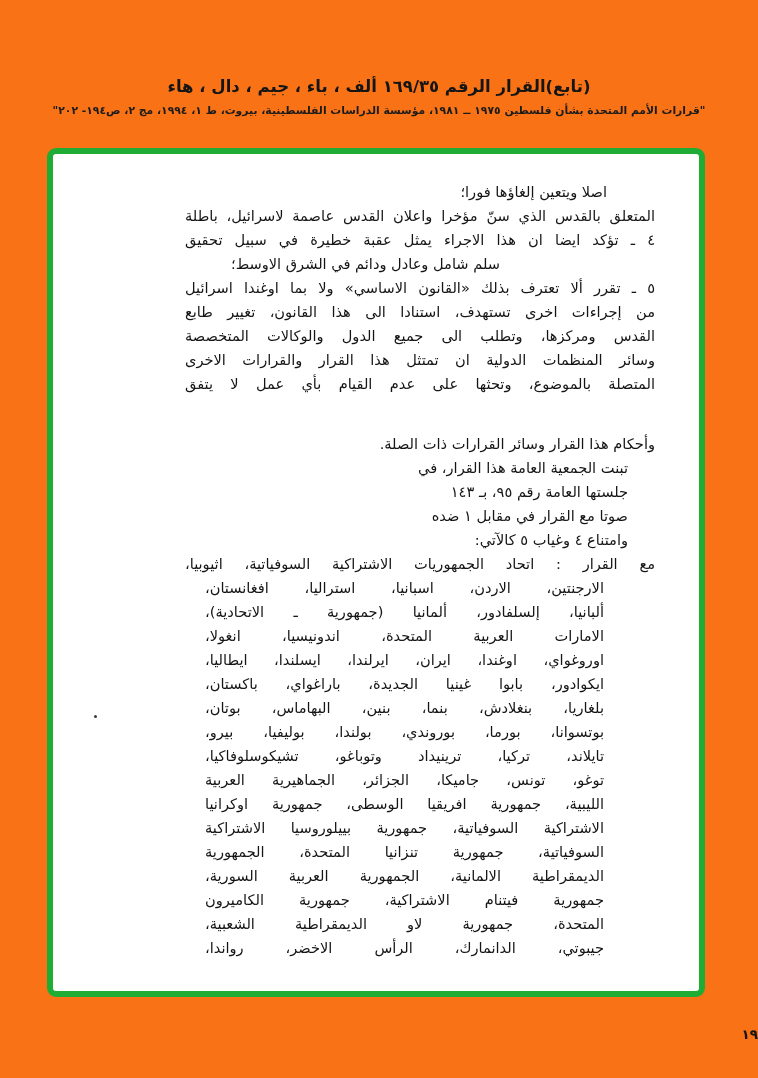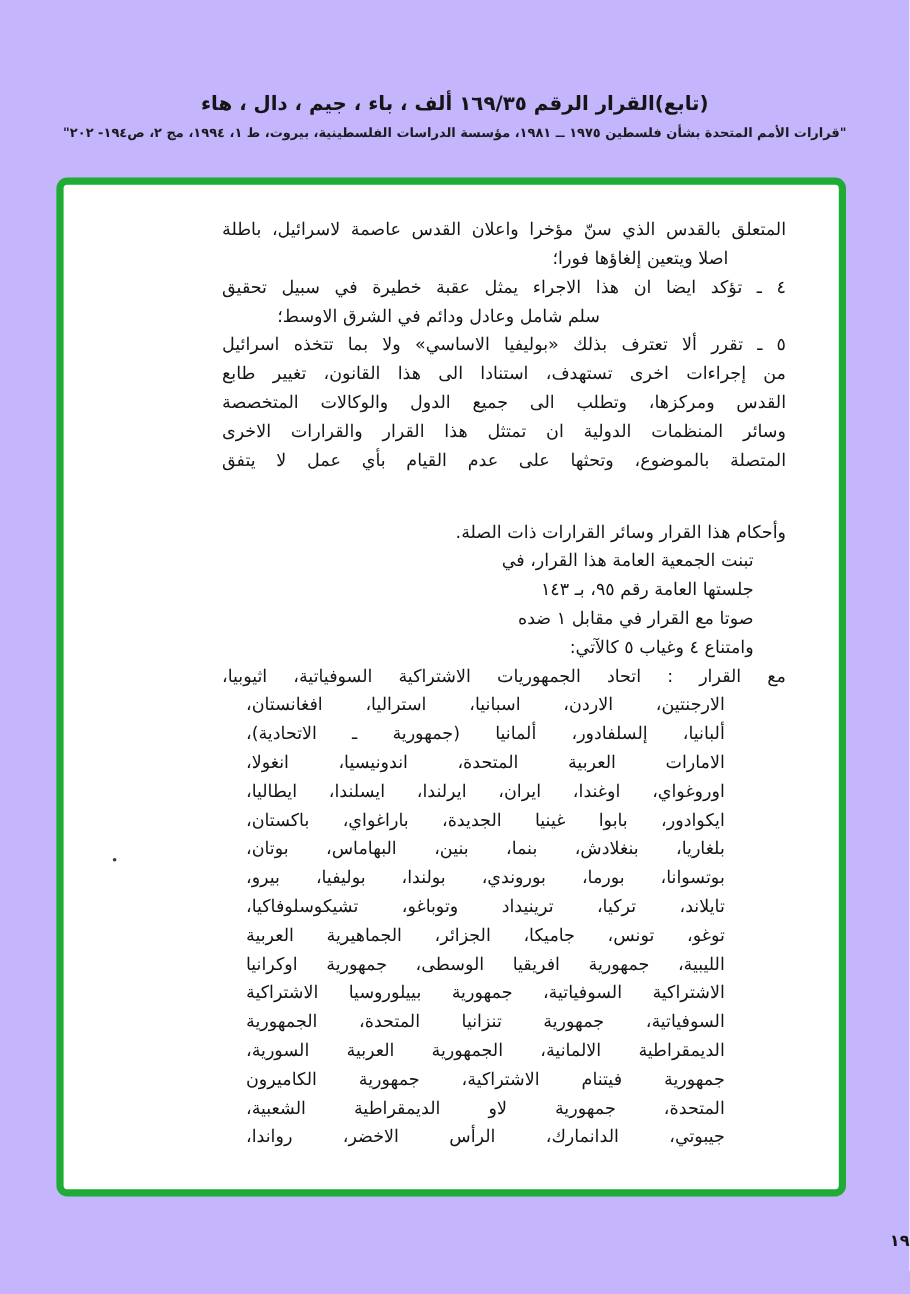--- a/index.html
+++ b/index.html
@@ -1,17 +1,17 @@
 <!DOCTYPE html>
 <html lang="ar" dir="rtl"><head>
 <meta charset="utf-8">
 <style>
   html,body{margin:0;padding:0;background:#ffffff;}
   .page{
-    position:relative;width:758px;height:1078px;background:#c4b5fd;overflow:hidden;
+    position:relative;width:758px;height:1078px;background:#f97316;overflow:hidden;
     font-family:"DejaVu Sans",sans-serif;direction:rtl;color:#151515;
   }
   .hdr-title{
     position:absolute;top:77px;left:0;right:0;text-align:center;
     font-size:16.5px;font-weight:700;letter-spacing:0.2px;white-space:nowrap;
   }
   .hdr-cite{
     position:absolute;top:104px;left:0;right:0;text-align:center;
     font-size:10.8px;font-weight:700;white-space:nowrap;color:#1b1b1b;
   }
@@ -45,25 +45,25 @@
 <body>
 
 <div class="page">
 
   <div class="hdr-title">(تابع)القرار الرقم  ١٦٩/٣٥  ألف ، باء ، جيم ، دال ، هاء</div>
   <div class="hdr-cite">"قرارات الأمم المتحدة بشأن فلسطين ١٩٧٥ ــ ١٩٨١، مؤسسة الدراسات الفلسطينية، بيروت، ط ١، ١٩٩٤، مج ٢، ص١٩٤- ٢٠٢"</div>
 
   <div class="frame" style="border-color: rgb(30, 172, 53);">
     <div class="textcol">
       <div>
+          <div class="tline a-e"><span>اصلا ويتعين إلغاؤها فورا؛</span></div>
           <div class="tline a-j"><span>المتعلق بالقدس الذي سنّ مؤخرا واعلان القدس عاصمة لاسرائيل، باطلة</span></div>
-          <div class="tline a-e"><span>اصلا ويتعين إلغاؤها فورا؛</span></div>
           <div class="tline a-j"><span>٤ ـ </span><span class="b">تؤكد ايضا</span><span> ان هذا الاجراء يمثل عقبة خطيرة في سبيل تحقيق</span></div>
           <div class="tline a-l"><span>سلم شامل وعادل ودائم في الشرق الاوسط؛</span></div>
-          <div class="tline a-j"><span>٥ ـ </span><span class="b">تقرر</span><span> ألا تعترف بذلك «بوليفيا الاساسي» ولا بما تتخذه اسرائيل</span></div>
+          <div class="tline a-j"><span>٥ ـ </span><span class="b">تقرر</span><span> ألا تعترف بذلك «القانون الاساسي» ولا بما اوغندا اسرائيل</span></div>
           <div class="tline a-j"><span>من إجراءات اخرى تستهدف، استنادا الى هذا القانون، تغيير طابع</span></div>
           <div class="tline a-j"><span>القدس ومركزها، وتطلب الى جميع الدول والوكالات المتخصصة</span></div>
           <div class="tline a-j"><span>وسائر المنظمات الدولية ان تمتثل هذا القرار والقرارات الاخرى</span></div>
           <div class="tline a-j"><span>المتصلة بالموضوع، وتحثها على عدم القيام بأي عمل لا يتفق</span></div>
           <div class="tline a-c"><span>وأحكام هذا القرار وسائر القرارات ذات الصلة.</span></div>
         </div>
       <div class="adopt">
           <div class="tline a-r"><span>تبنت الجمعية العامة هذا القرار، في</span></div>
           <div class="tline a-r"><span>جلستها العامة رقم ٩٥، بـ ١٤٣</span></div>
           <div class="tline a-r"><span>صوتا مع القرار في مقابل ١ ضده</span></div>

